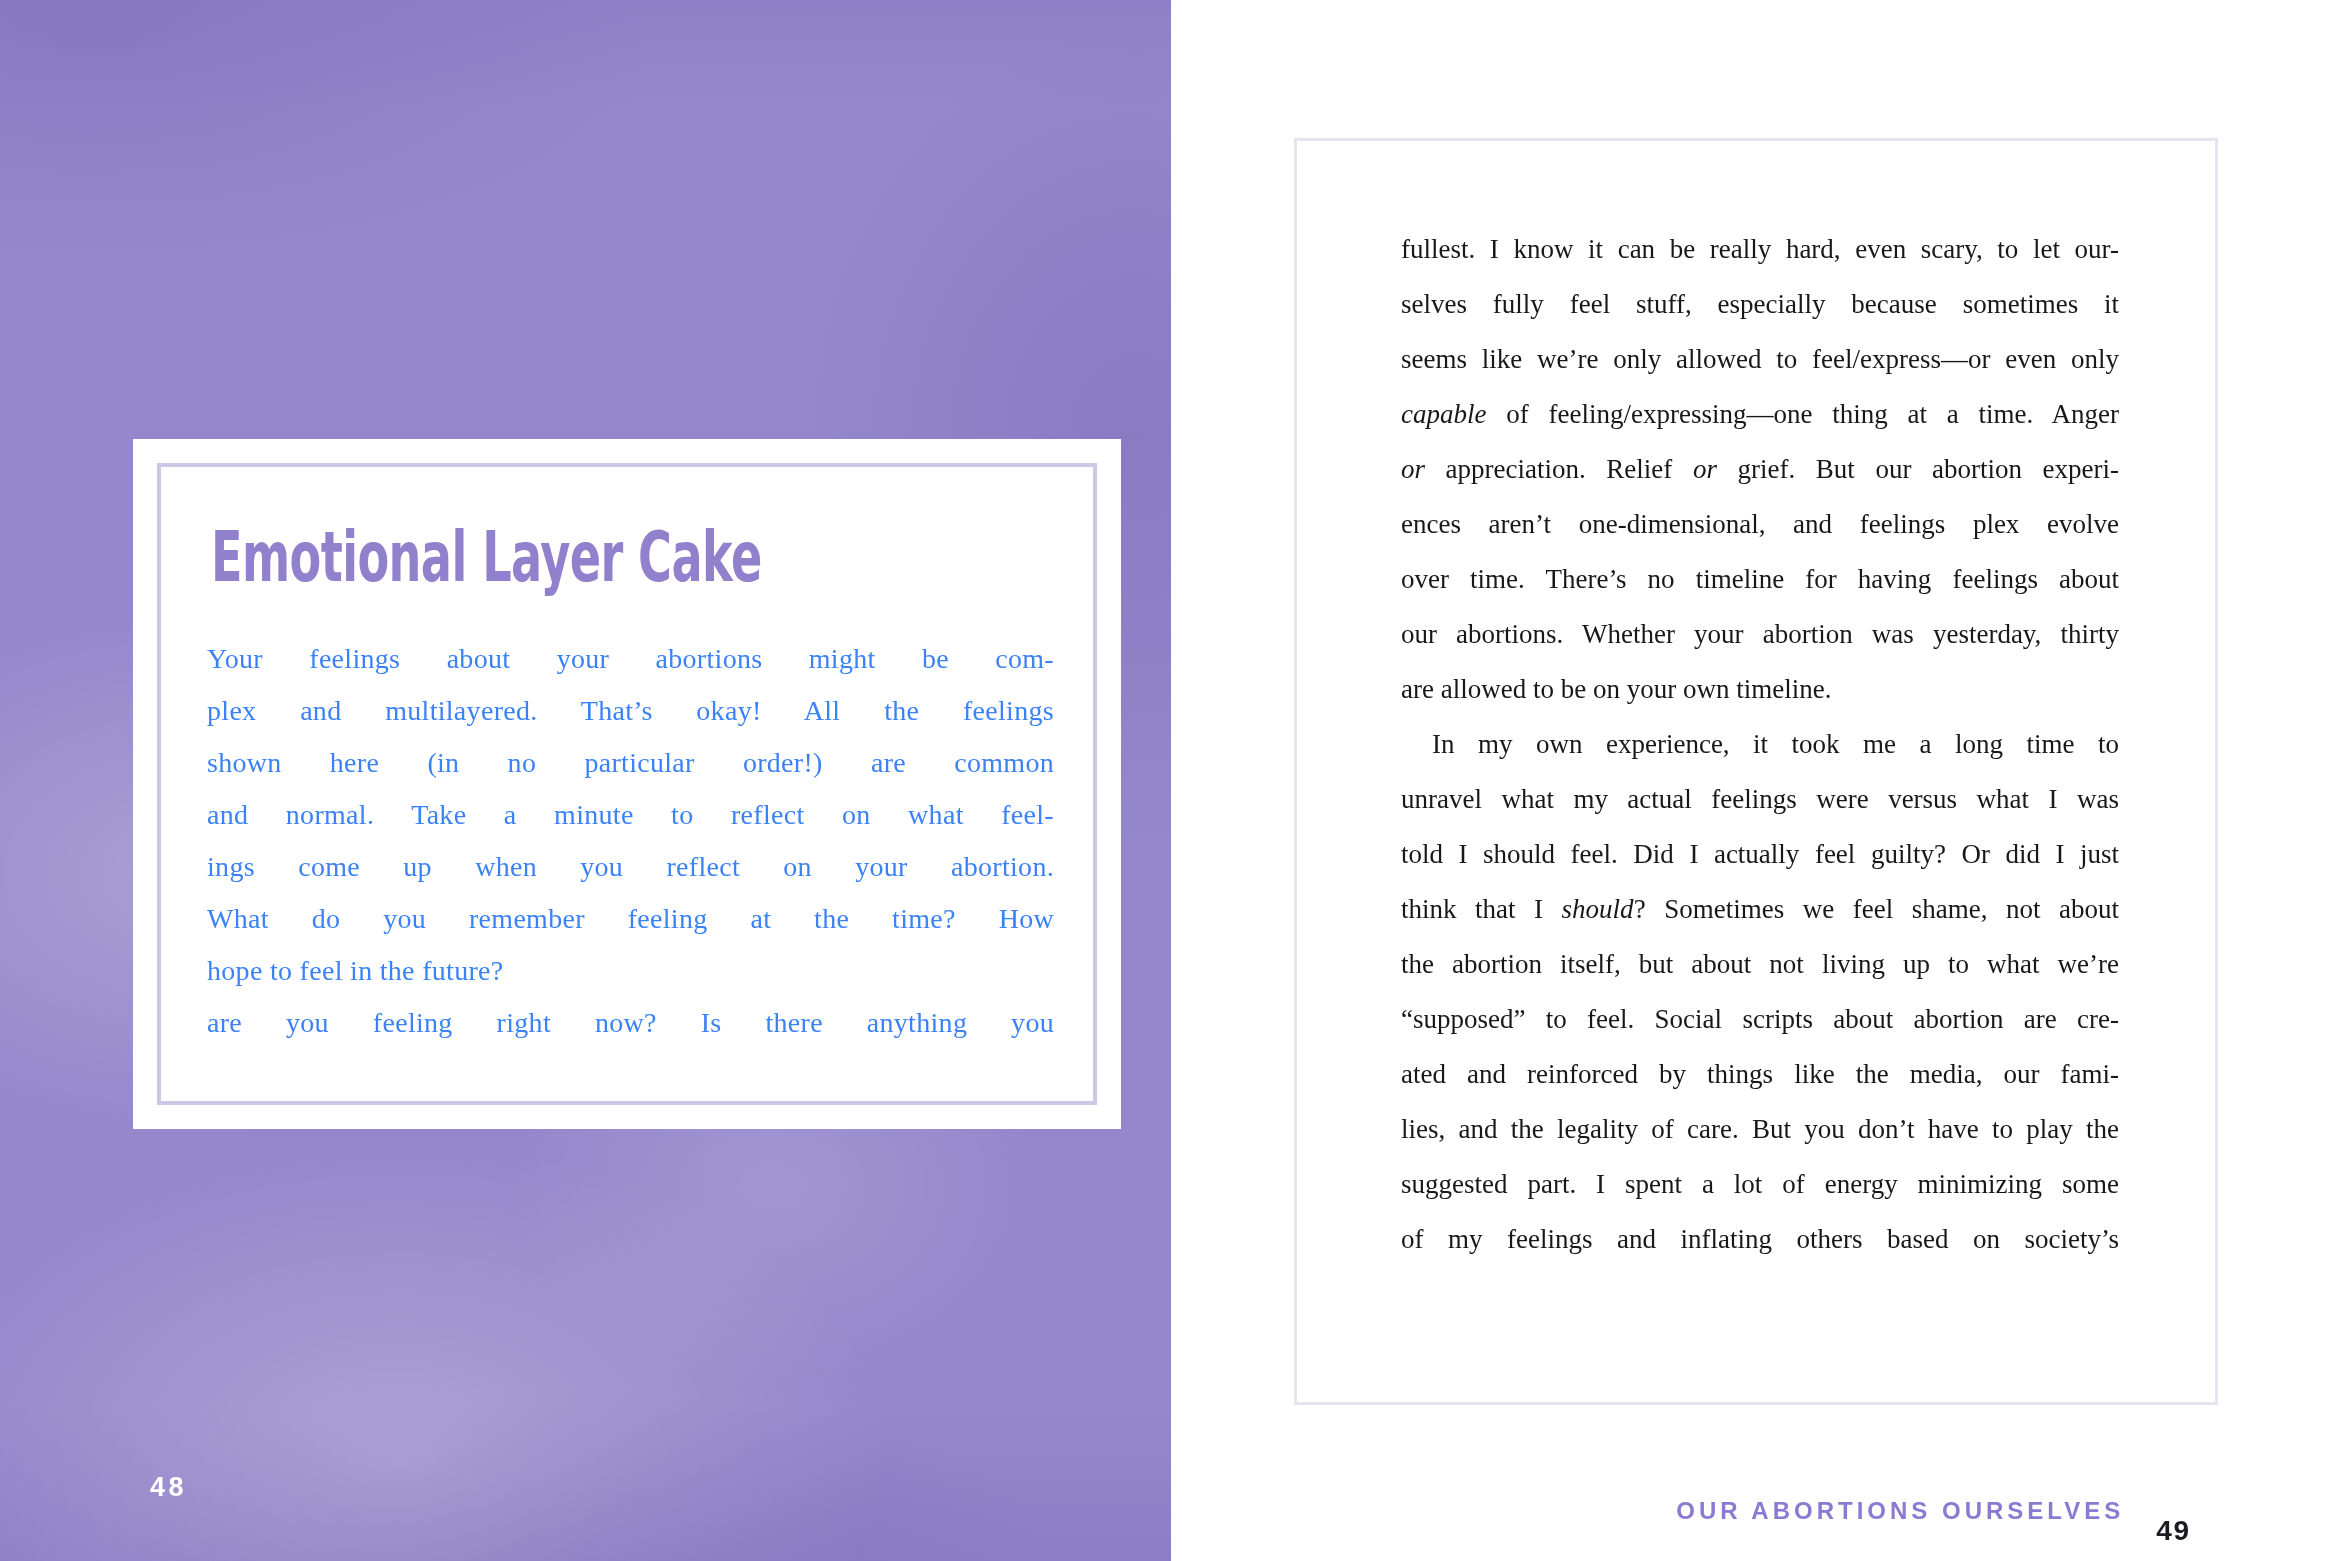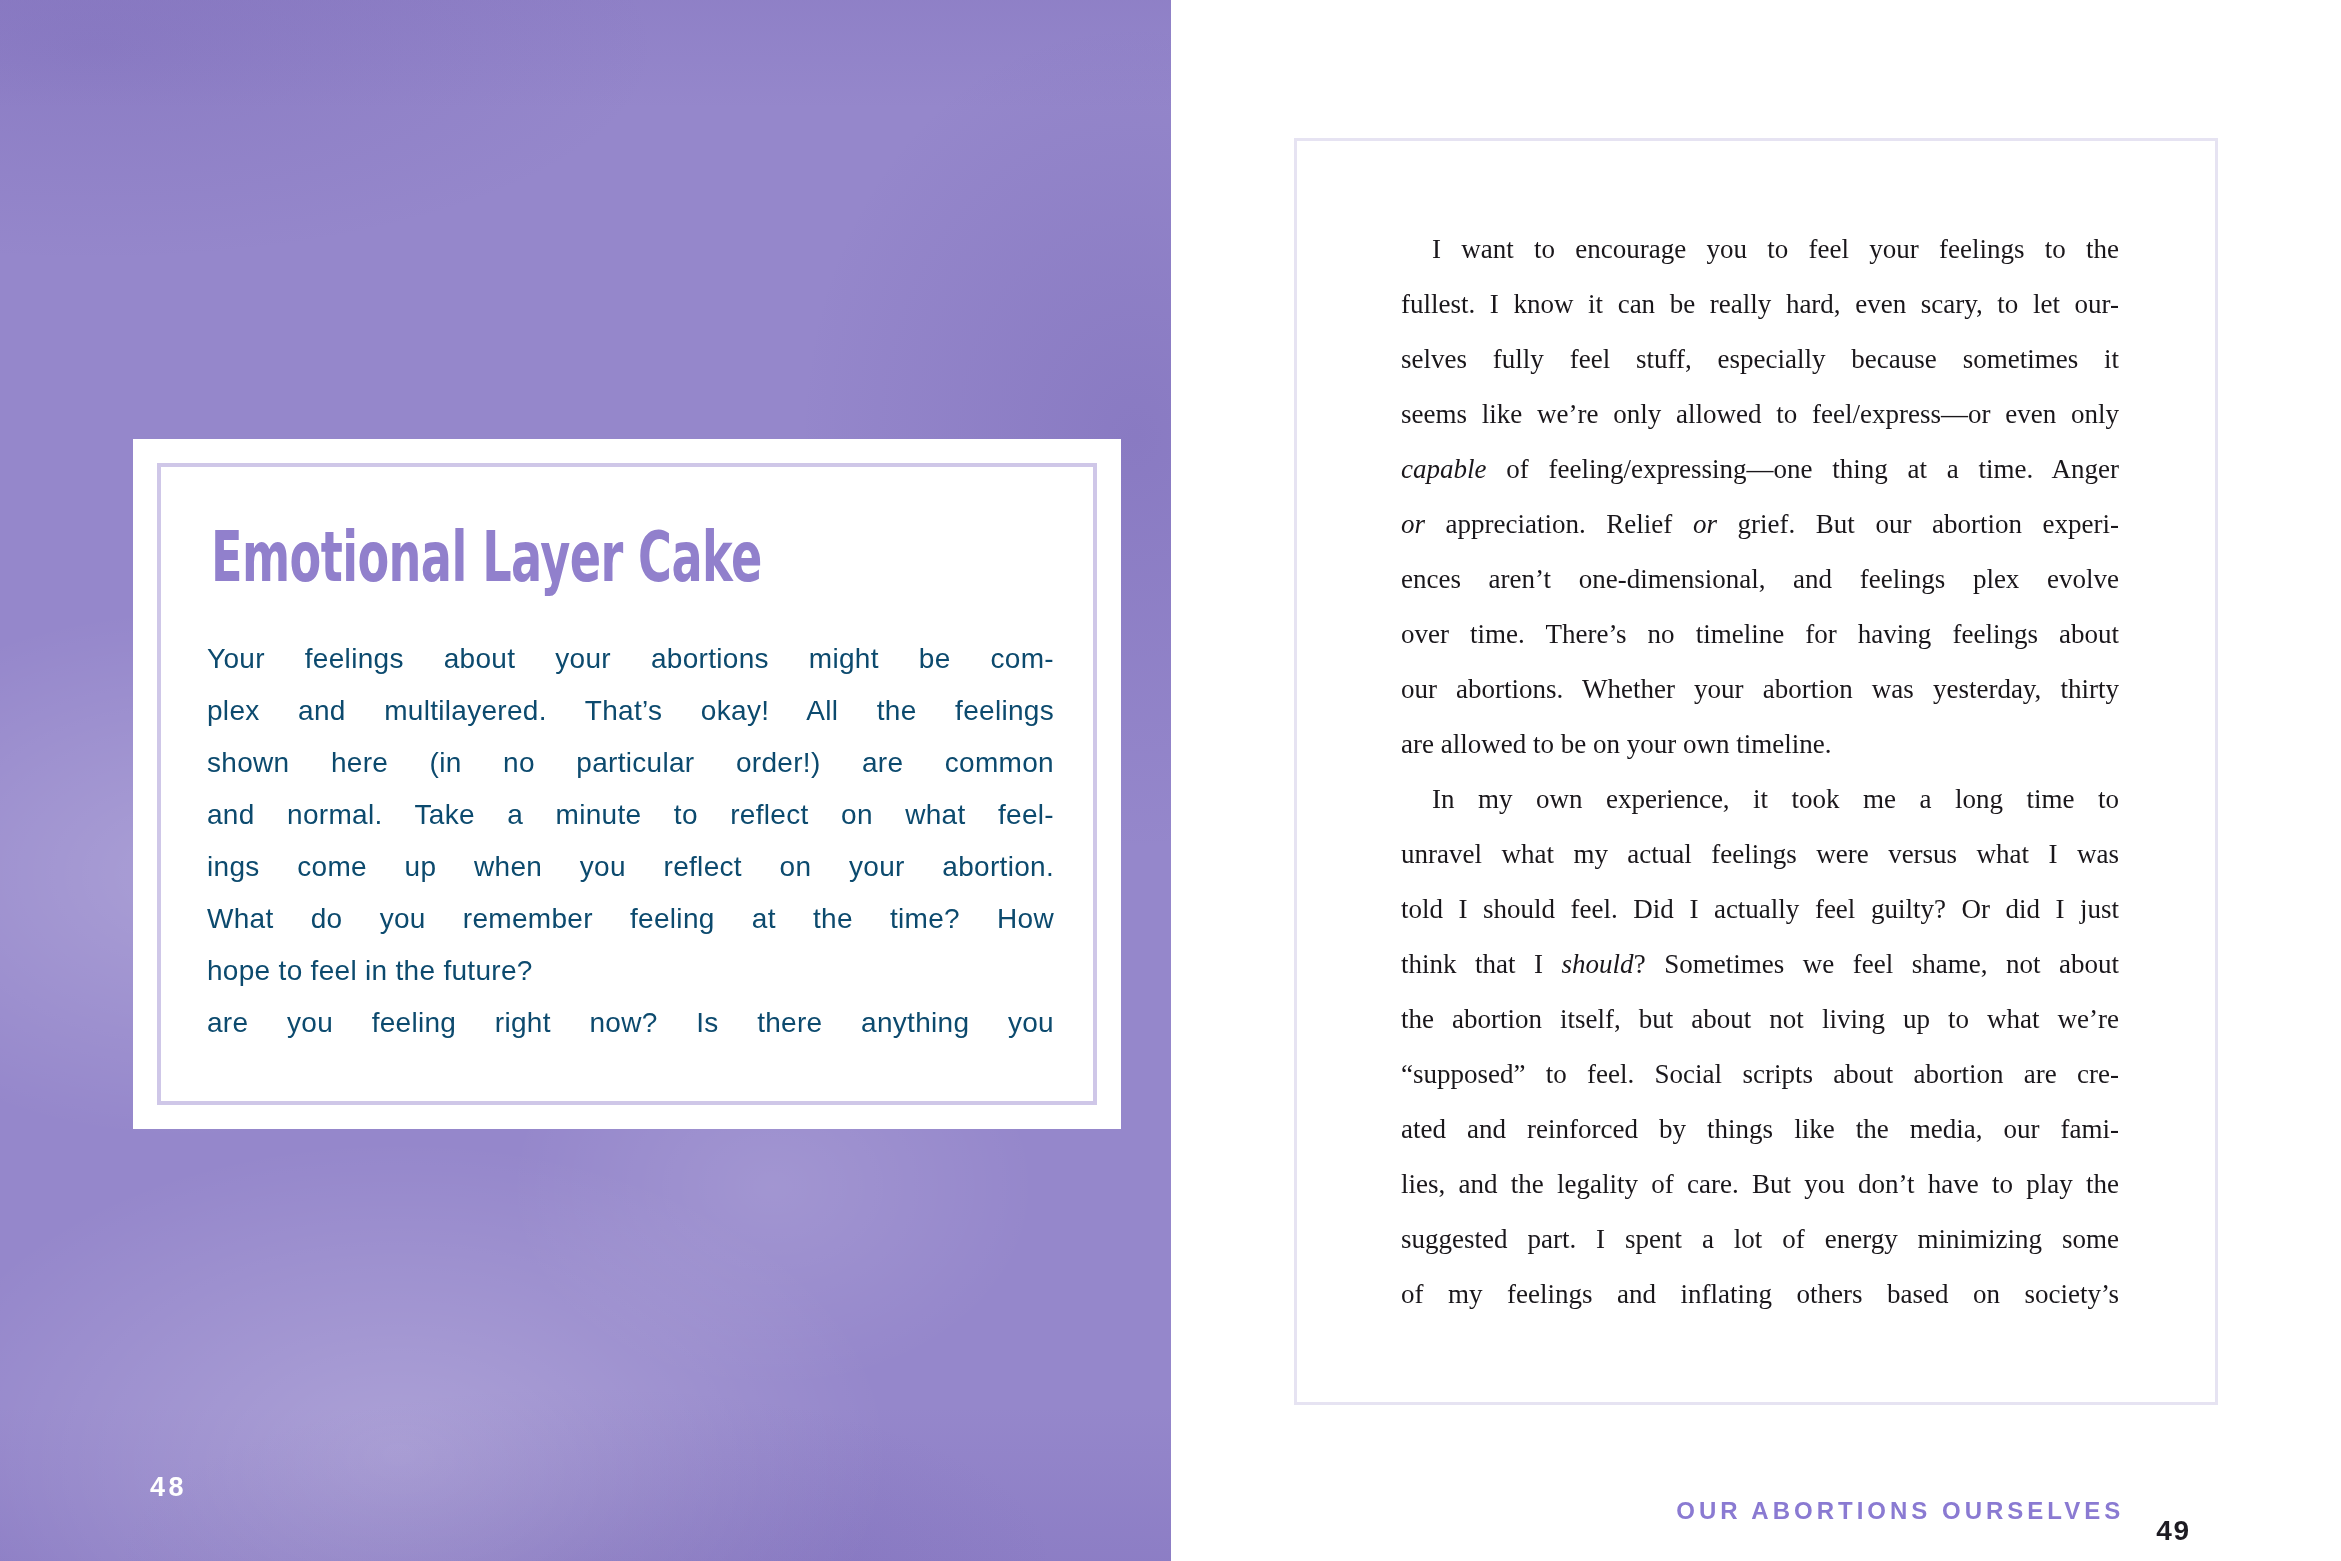--- a/index.html
+++ b/index.html
@@ -34,22 +34,22 @@
   }
   .box-title{
     display:inline-block;
     font-family:"DejaVu Sans",sans-serif;
     font-weight:700;font-size:70px;line-height:1;
     color:#9180cc;letter-spacing:-0.9px;white-space:nowrap;
     transform:scaleX(.66);transform-origin:left center;
     margin:0 0 41px 3.6px;
   }
   .box-body{
-    font-family:Liberation Sans, sans-serif;
-    font-size:28px;line-height:52px;color:#0c4a6e;letter-spacing:0.3px;
+    font-family:Liberation Serif, serif;
+    font-size:28px;line-height:52px;color:#3b82f6;letter-spacing:0.3px;
   }
 
   
   .right-page{
     position:absolute;left:1171px;top:0;width:1171px;height:1561px;background:#ffffff;
   }
   .text-box{
     position:absolute;left:123px;top:138px;width:924px;height:1267px;
     border:3.6px solid #e6e3f2;background:#ffffff;box-sizing:border-box;
   }
@@ -112,21 +112,20 @@
         </div>
     </div>
   </div>
   <div class="left-folio">48</div>
 </div>
 
 <div class="right-page">
   <div class="text-box">
     <div class="text-box-content">
         <div class="para">
-          <div class="jline indent"><span>I want to encourage you to feel your feelings to the</span></div>
           <div class="jline"><span>fullest. I know it can be really hard, even scary, to let our-</span></div>
           <div class="jline"><span>selves fully feel stuff, especially because sometimes it</span></div>
           <div class="jline"><span>seems like we’re only allowed to feel/express—or even only</span></div>
           <div class="jline"><em>capable</em><span> of feeling/expressing—one thing at a time. Anger</span></div>
           <div class="jline"><em>or</em><span> appreciation. Relief </span><em>or</em><span> grief. But our abortion experi-</span></div>
           <div class="jline"><span>ences aren’t one-dimensional, and feelings plex evolve</span></div>
           <div class="jline"><span>over time. There’s no timeline for having feelings about</span></div>
           <div class="jline"><span>our abortions. Whether your abortion was yesterday, thirty</span></div>
           <div class="jline last"><span>are allowed to be on your own timeline.</span></div>
         </div>

